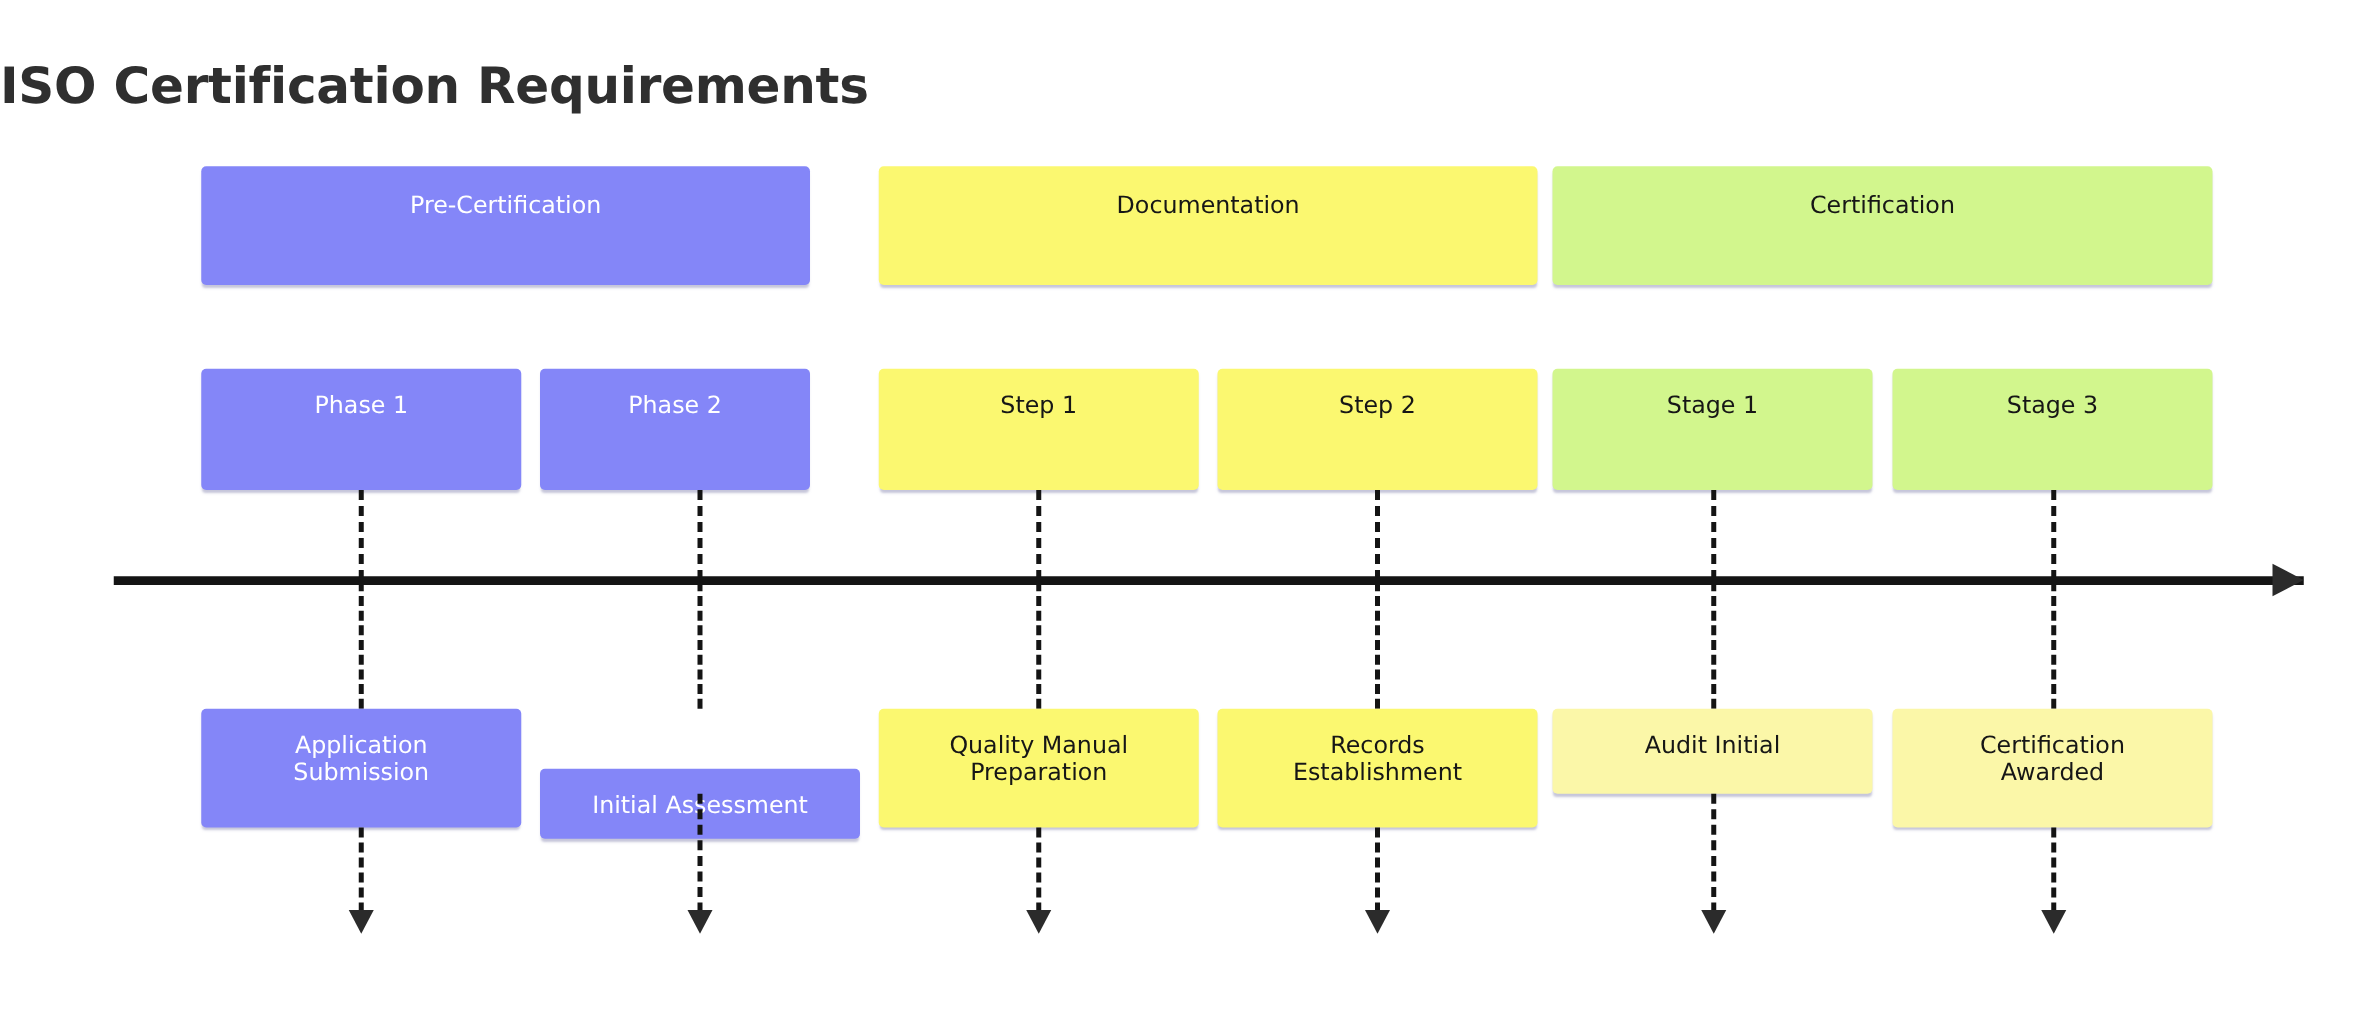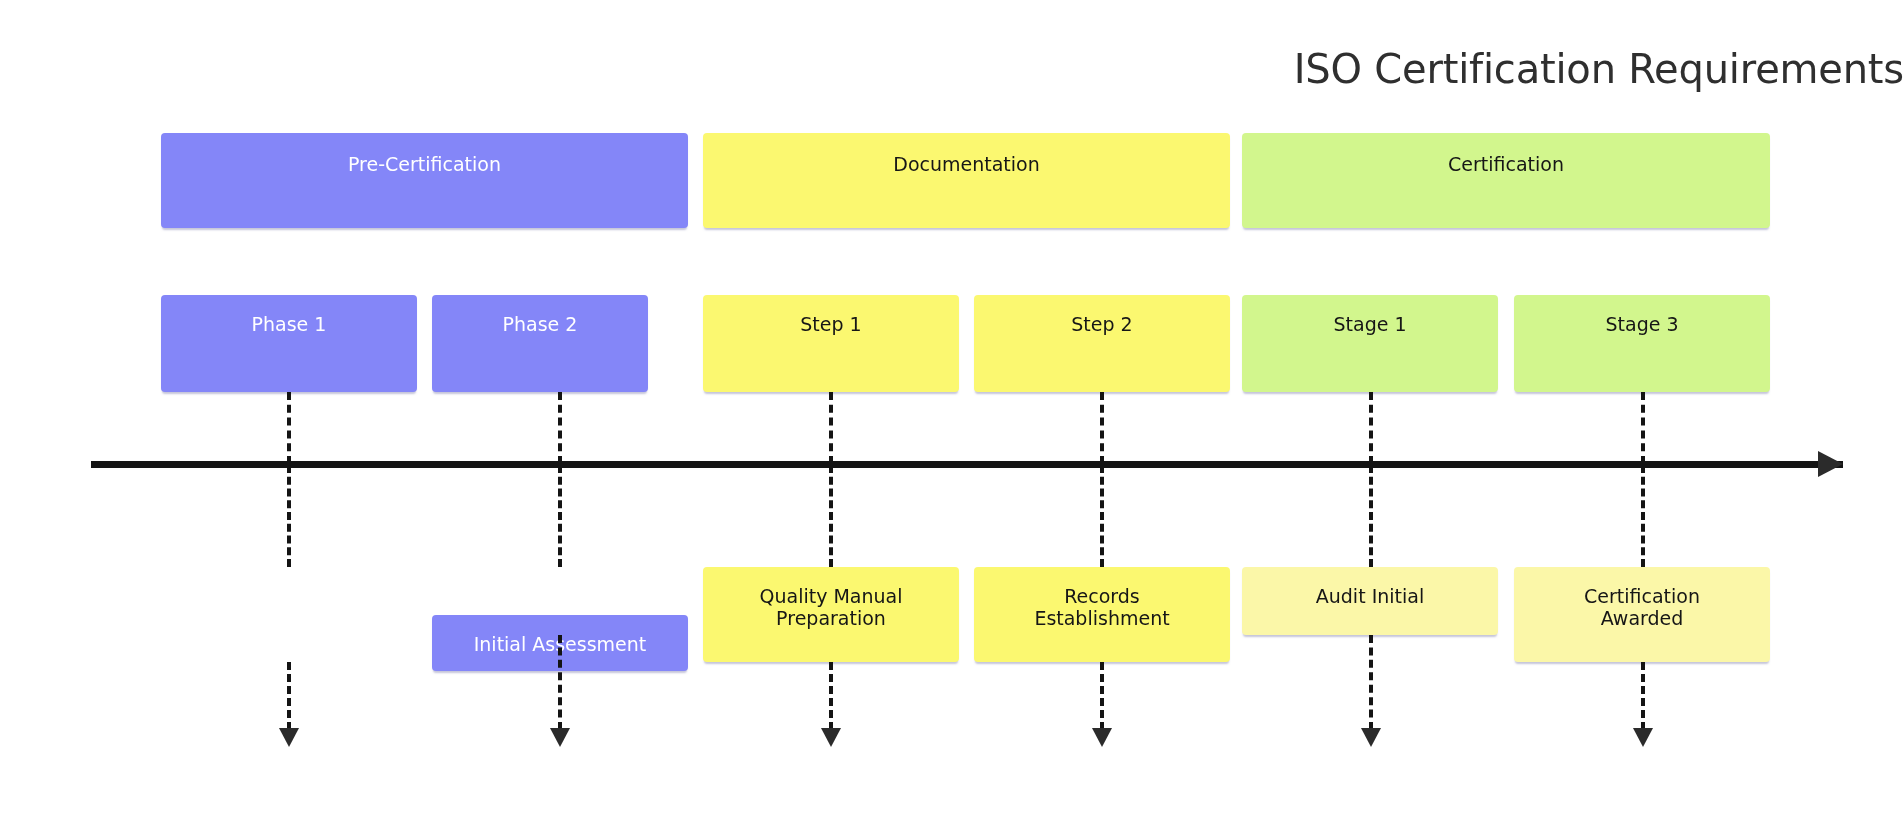--- a/index.html
+++ b/index.html
@@ -21,24 +21,24 @@
     width: 1904px;
     height: 815px;
   }
 
   
   .chart-title {
     position: absolute;
     left: 0;
     top: 46px;
     width: 1904px;
-    text-align: right;
+    text-align: left;
     font-family: "DejaVu Sans", sans-serif;
     font-size: 40px;
-    font-weight: normal;
+    font-weight: bold;
     color: #2f2f2f;
     letter-spacing: -0.2px;
     white-space: nowrap;
   }
 
   
   .tl-box {
     position: absolute;
     box-sizing: border-box;
     border-radius: 4px;
@@ -107,21 +107,21 @@
     border-top: 19px solid #2b2b2b;
   }
 </style>
 </head>
 <body>
 
 <div id="stage">
 
   <div class="chart-title">ISO Certification Requirements</div>
 
-  <div class="tl-box cat-box fill-purple" style="left:161px; top:133px; width:527px; height:95px;">
+  <div class="tl-box cat-box fill-purple" style="left:161px; top:133px; width:487px; height:95px;">
     <div class="box-label txt-white">Pre-Certification</div>
   </div>
 
   <div class="tl-box cat-box fill-yellow" style="left:703px; top:133px; width:527px; height:95px;">
     <div class="box-label txt-dark">Documentation</div>
   </div>
 
   <div class="tl-box cat-box fill-green" style="left:1242px; top:133px; width:528px; height:95px;">
     <div class="box-label txt-dark">Certification</div>
   </div>
@@ -155,20 +155,24 @@
   <div class="dash" style="left:1369px; top:392px; height:72px;"></div>
   <div class="dash" style="left:1641px; top:392px; height:72px;"></div>
 
   <div class="dash" style="left:287px; top:465px; height:102px;"></div>
   <div class="dash" style="left:558px; top:465px; height:102px;"></div>
   <div class="dash" style="left:829px; top:465px; height:102px;"></div>
   <div class="dash" style="left:1100px; top:465px; height:102px;"></div>
   <div class="dash" style="left:1369px; top:465px; height:102px;"></div>
   <div class="dash" style="left:1641px; top:465px; height:102px;"></div>
 
+  <div class="tl-box detail-box fill-purple" style="left:161px; top:567px; width:256px; height:95px;">
+    <div class="box-label txt-white">Application
+Submission</div>
+  </div>
   <div class="tl-box detail-box fill-purple" style="left:432px; top:567px; width:256px; height:56px;margin-top:48px;">
     <div class="box-label txt-white">Initial Assessment</div>
   </div>
   <div class="tl-box detail-box fill-yellow" style="left:703px; top:567px; width:256px; height:95px;">
     <div class="box-label txt-dark">Quality Manual
 Preparation</div>
   </div>
   <div class="tl-box detail-box fill-yellow" style="left:974px; top:567px; width:256px; height:95px;">
     <div class="box-label txt-dark">Records
 Establishment</div>

